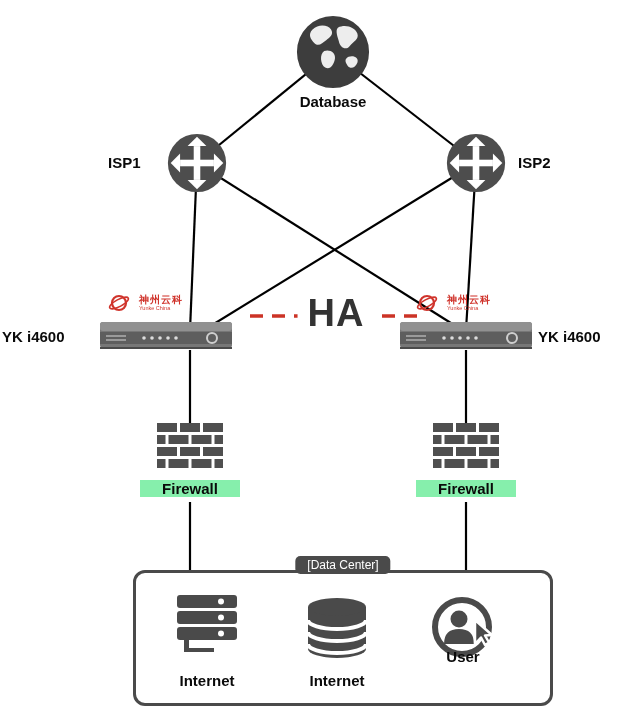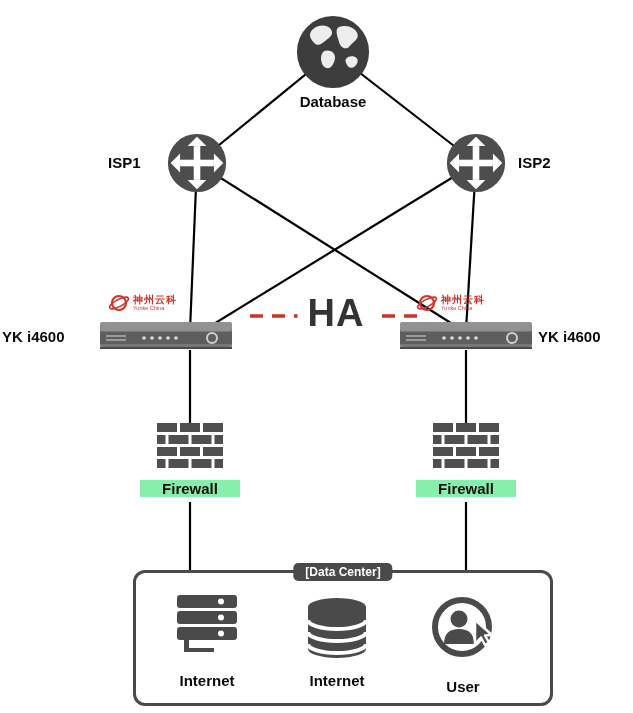--- a/index.html
+++ b/index.html
@@ -20,24 +20,24 @@
     font-size:38px;font-weight:700;color:#333;background:#fff;
     padding:0 10px;line-height:38px;letter-spacing:1px;
   }
   .fw-label{background:#86efac;}
   .dc-box{
     position:absolute;left:133px;top:570px;width:414px;height:130px;
     border:3px solid #4a4a4a;border-radius:12px;background:#fff;
   }
   .dc-badge{
     position:absolute;left:343px;top:556px;transform:translateX(-50%);
-    background:#4a4a4a;color:#fff;font-weight:700;font-size:12px;
-    padding:2px 12px;border-radius:5px;white-space:nowrap;margin-top:7px;
-  }
-  .logo{position:absolute;display:flex;align-items:center;gap:3px;}
+    background:#4a4a4a;color:#fff;font-weight:400;font-size:12px;
+    padding:2px 12px;border-radius:5px;white-space:nowrap;
+  }
+  .logo{position:absolute;display:flex;align-items:center;gap:9px;}
   .logo-text{display:flex;flex-direction:column;line-height:1;}
   .logo-cn{font-size:10px;font-weight:700;color:#d0342c;letter-spacing:1px;}
   .logo-en{font-size:5.5px;color:#d0342c;margin-top:1px;}
 </style>
 </head>
 <body>
 
 <div class="stage">
 
   <svg class="wires" width="633" height="713" viewBox="0 0 633 713">
@@ -230,15 +230,15 @@
   <div class="label center" style="left:287px;top:672px;width:100px">Internet</div>
 
   <div class="icon" style="left:431px;top:595px;width:64px;height:64px">
     <svg width="64" height="64" viewBox="0 0 64 64">
       <circle cx="31" cy="32" r="27" fill="#fff" stroke="#4a4a4a" stroke-width="6"></circle>
       <circle cx="28" cy="24" r="8.5" fill="#4a4a4a"></circle>
       <path d="M13,49 Q13,34 28,34 Q43,34 43,49 Z" fill="#4a4a4a"></path>
       <path d="M44,25 L44,49 L50,42.5 L54,50 L58,47.5 L54,40.5 L61,40 Z" fill="#4a4a4a" stroke="#fff" stroke-width="2.5" stroke-linejoin="round"></path>
     </svg>
   </div>
-  <div class="label center" style="left:413px;top:678px;width:100px">User</div>
+  <div class="label center" style="left:413px;top:648px;width:100px">User</div>
 
 </div>
 
 </body></html>

